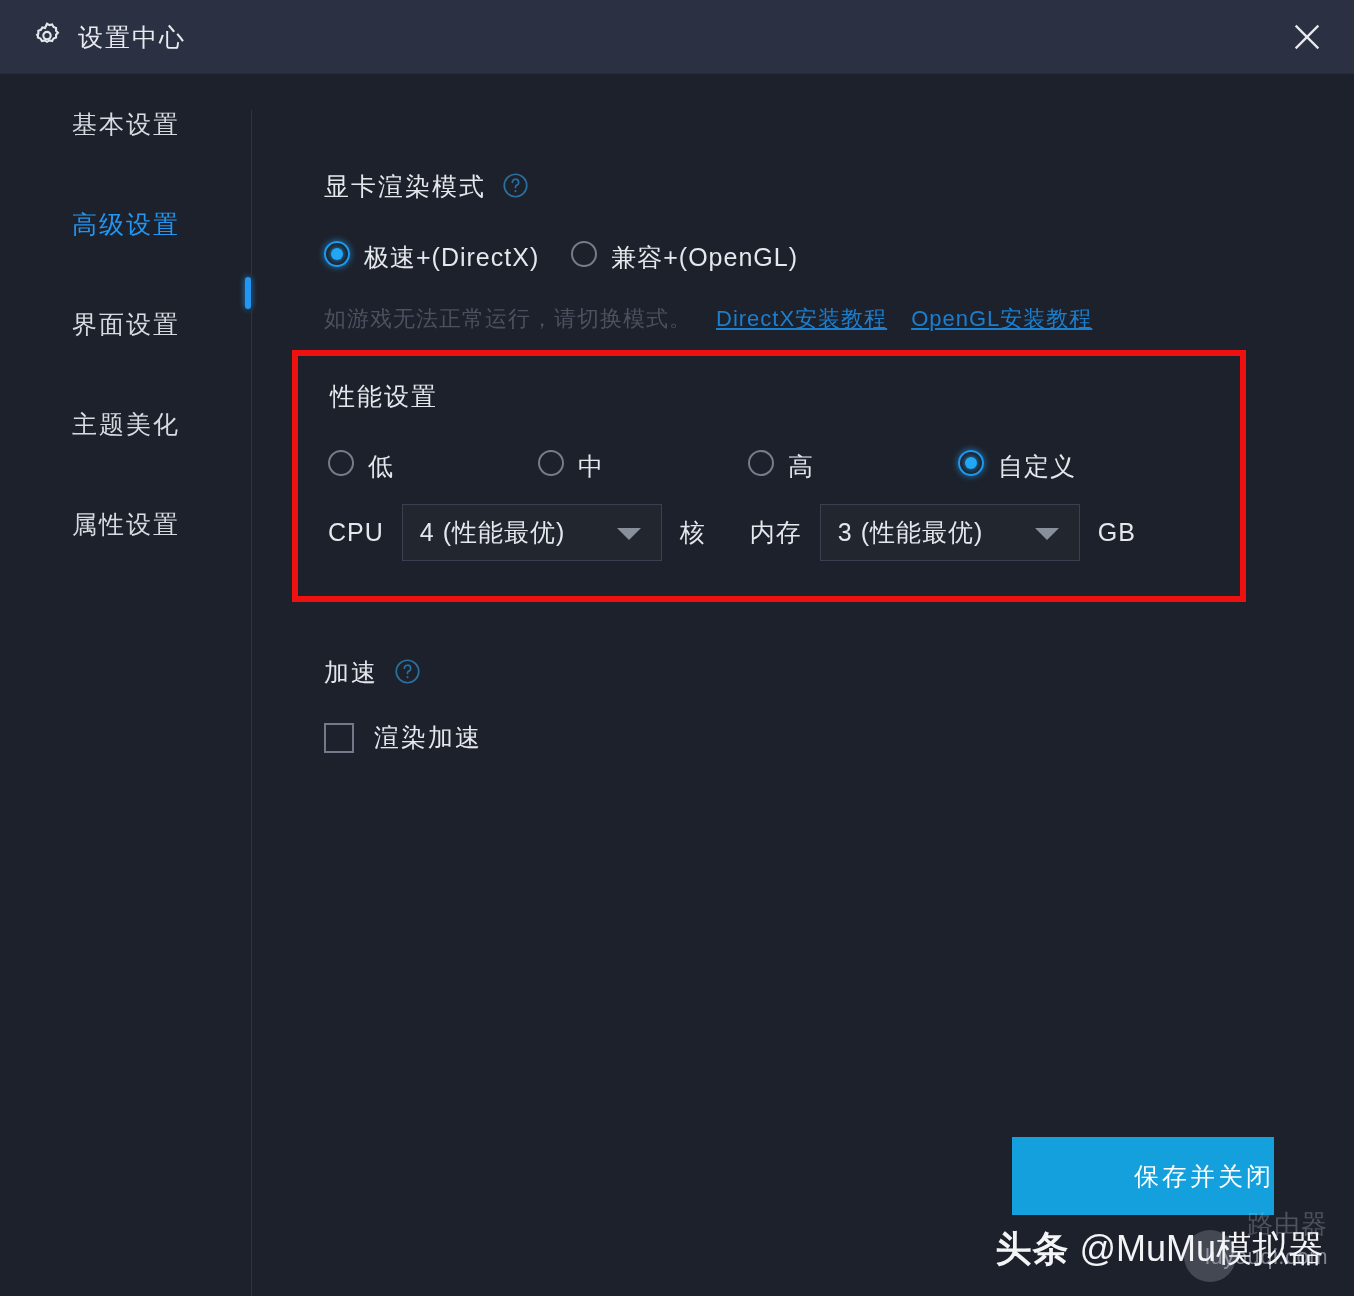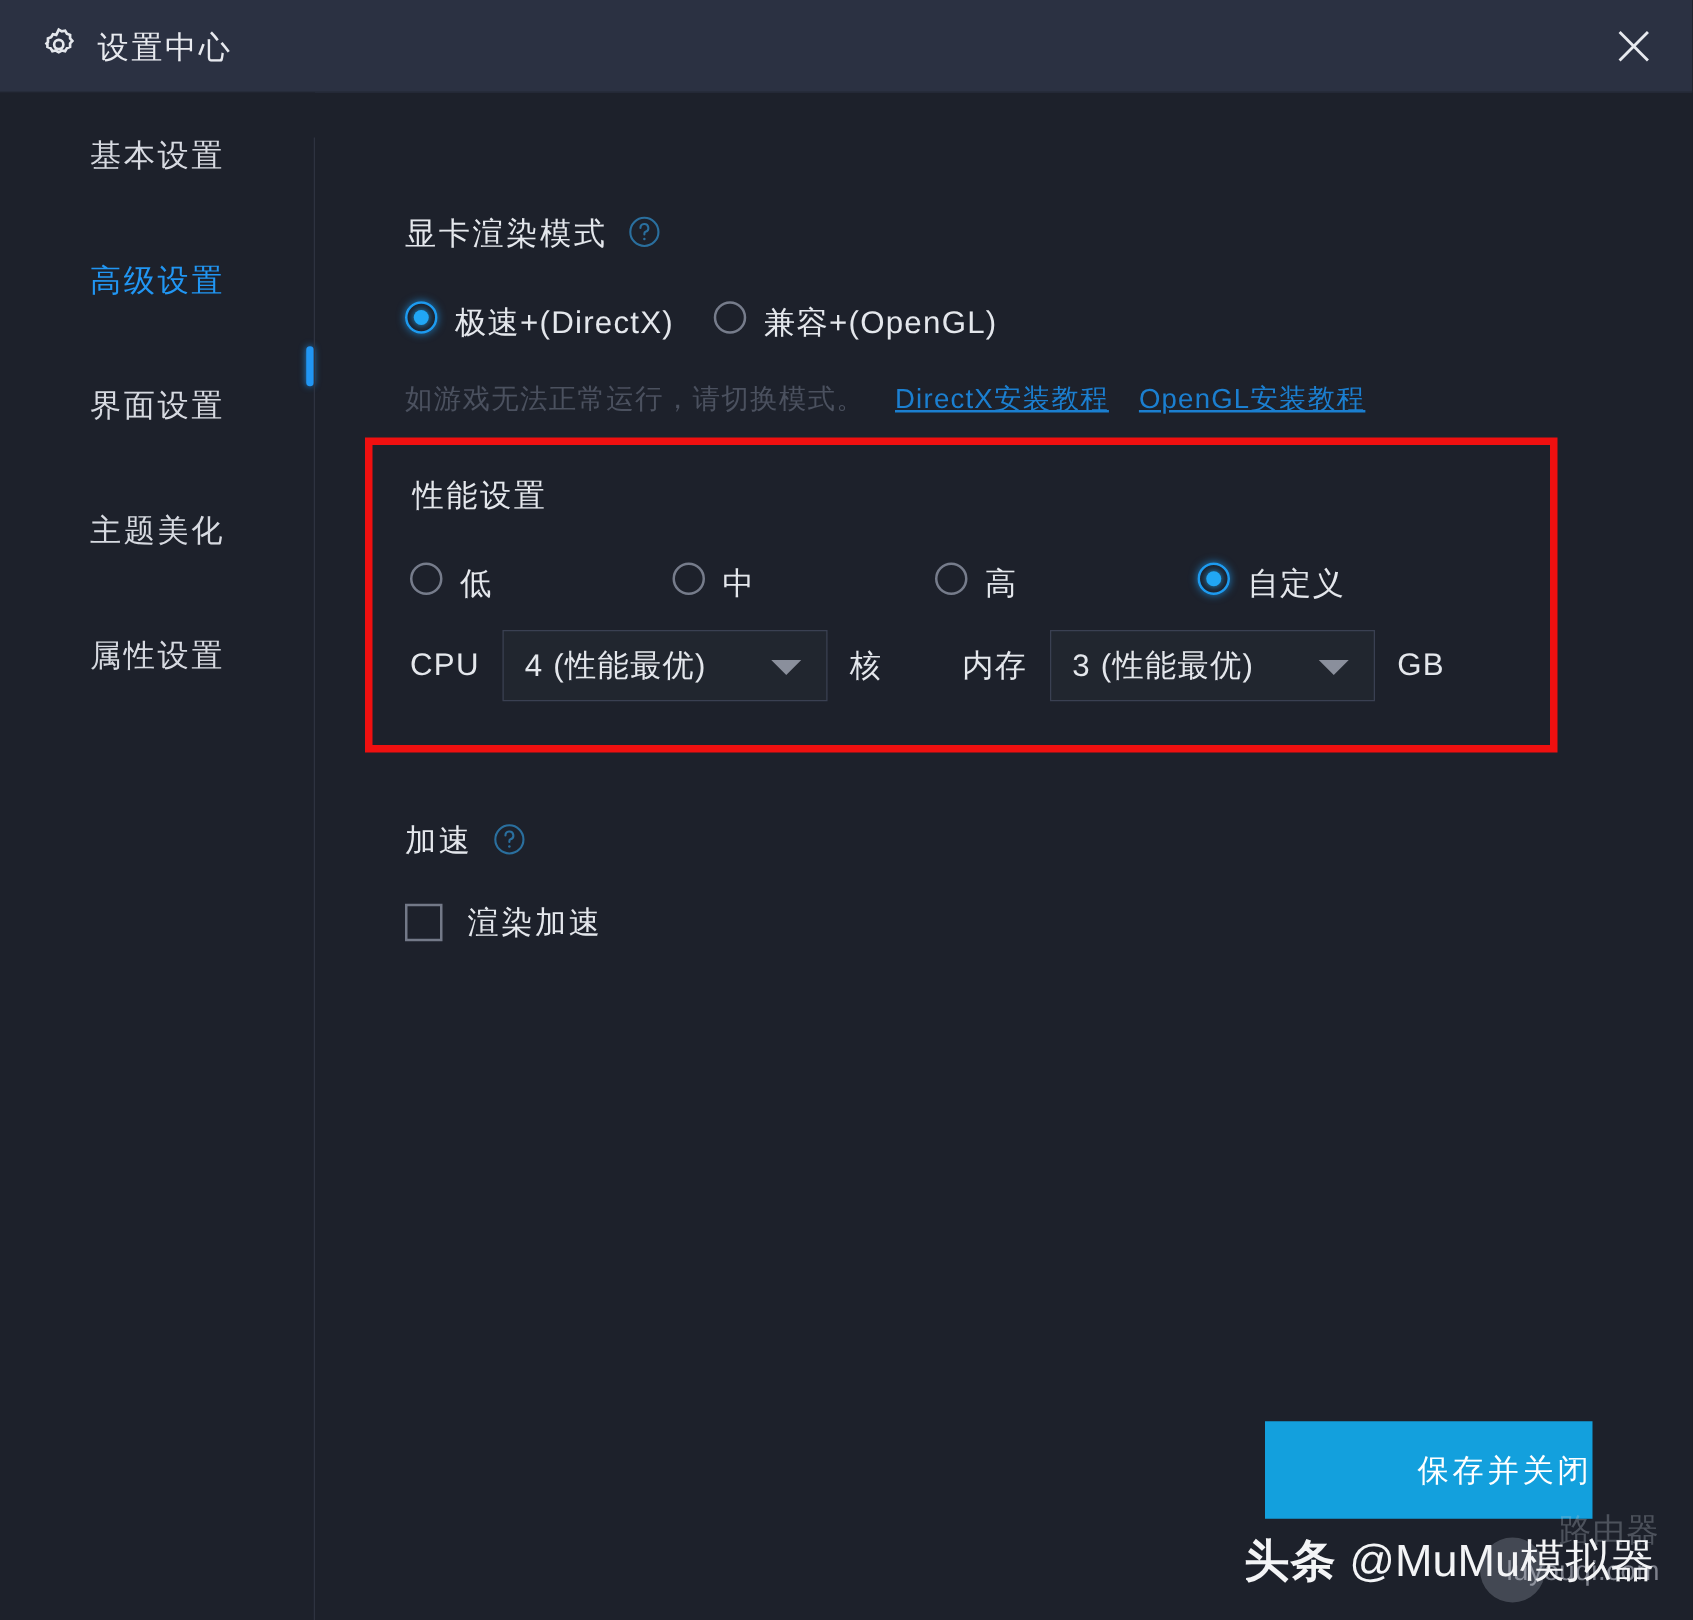--- a/index.html
+++ b/index.html
@@ -436,21 +436,21 @@
         </div>
       </div>
 
       <div id="performance-selectors">
         <span class="field-label">CPU</span>
         <div class="select">
           <span class="select-value">4 (性能最优)</span>
           <span class="chevron-down-icon"></span>
         </div>
         <span class="field-label">核</span>
-        <span class="field-label" style="margin-left:64px;">内存</span>
+        <span class="field-label" style="margin-left:44px;">内存</span>
         <div class="select">
           <span class="select-value">3 (性能最优)</span>
           <span class="chevron-down-icon"></span>
         </div>
         <span class="field-label">GB</span>
       </div>
     </div>
 
     <div id="accel-block">
       <div>

